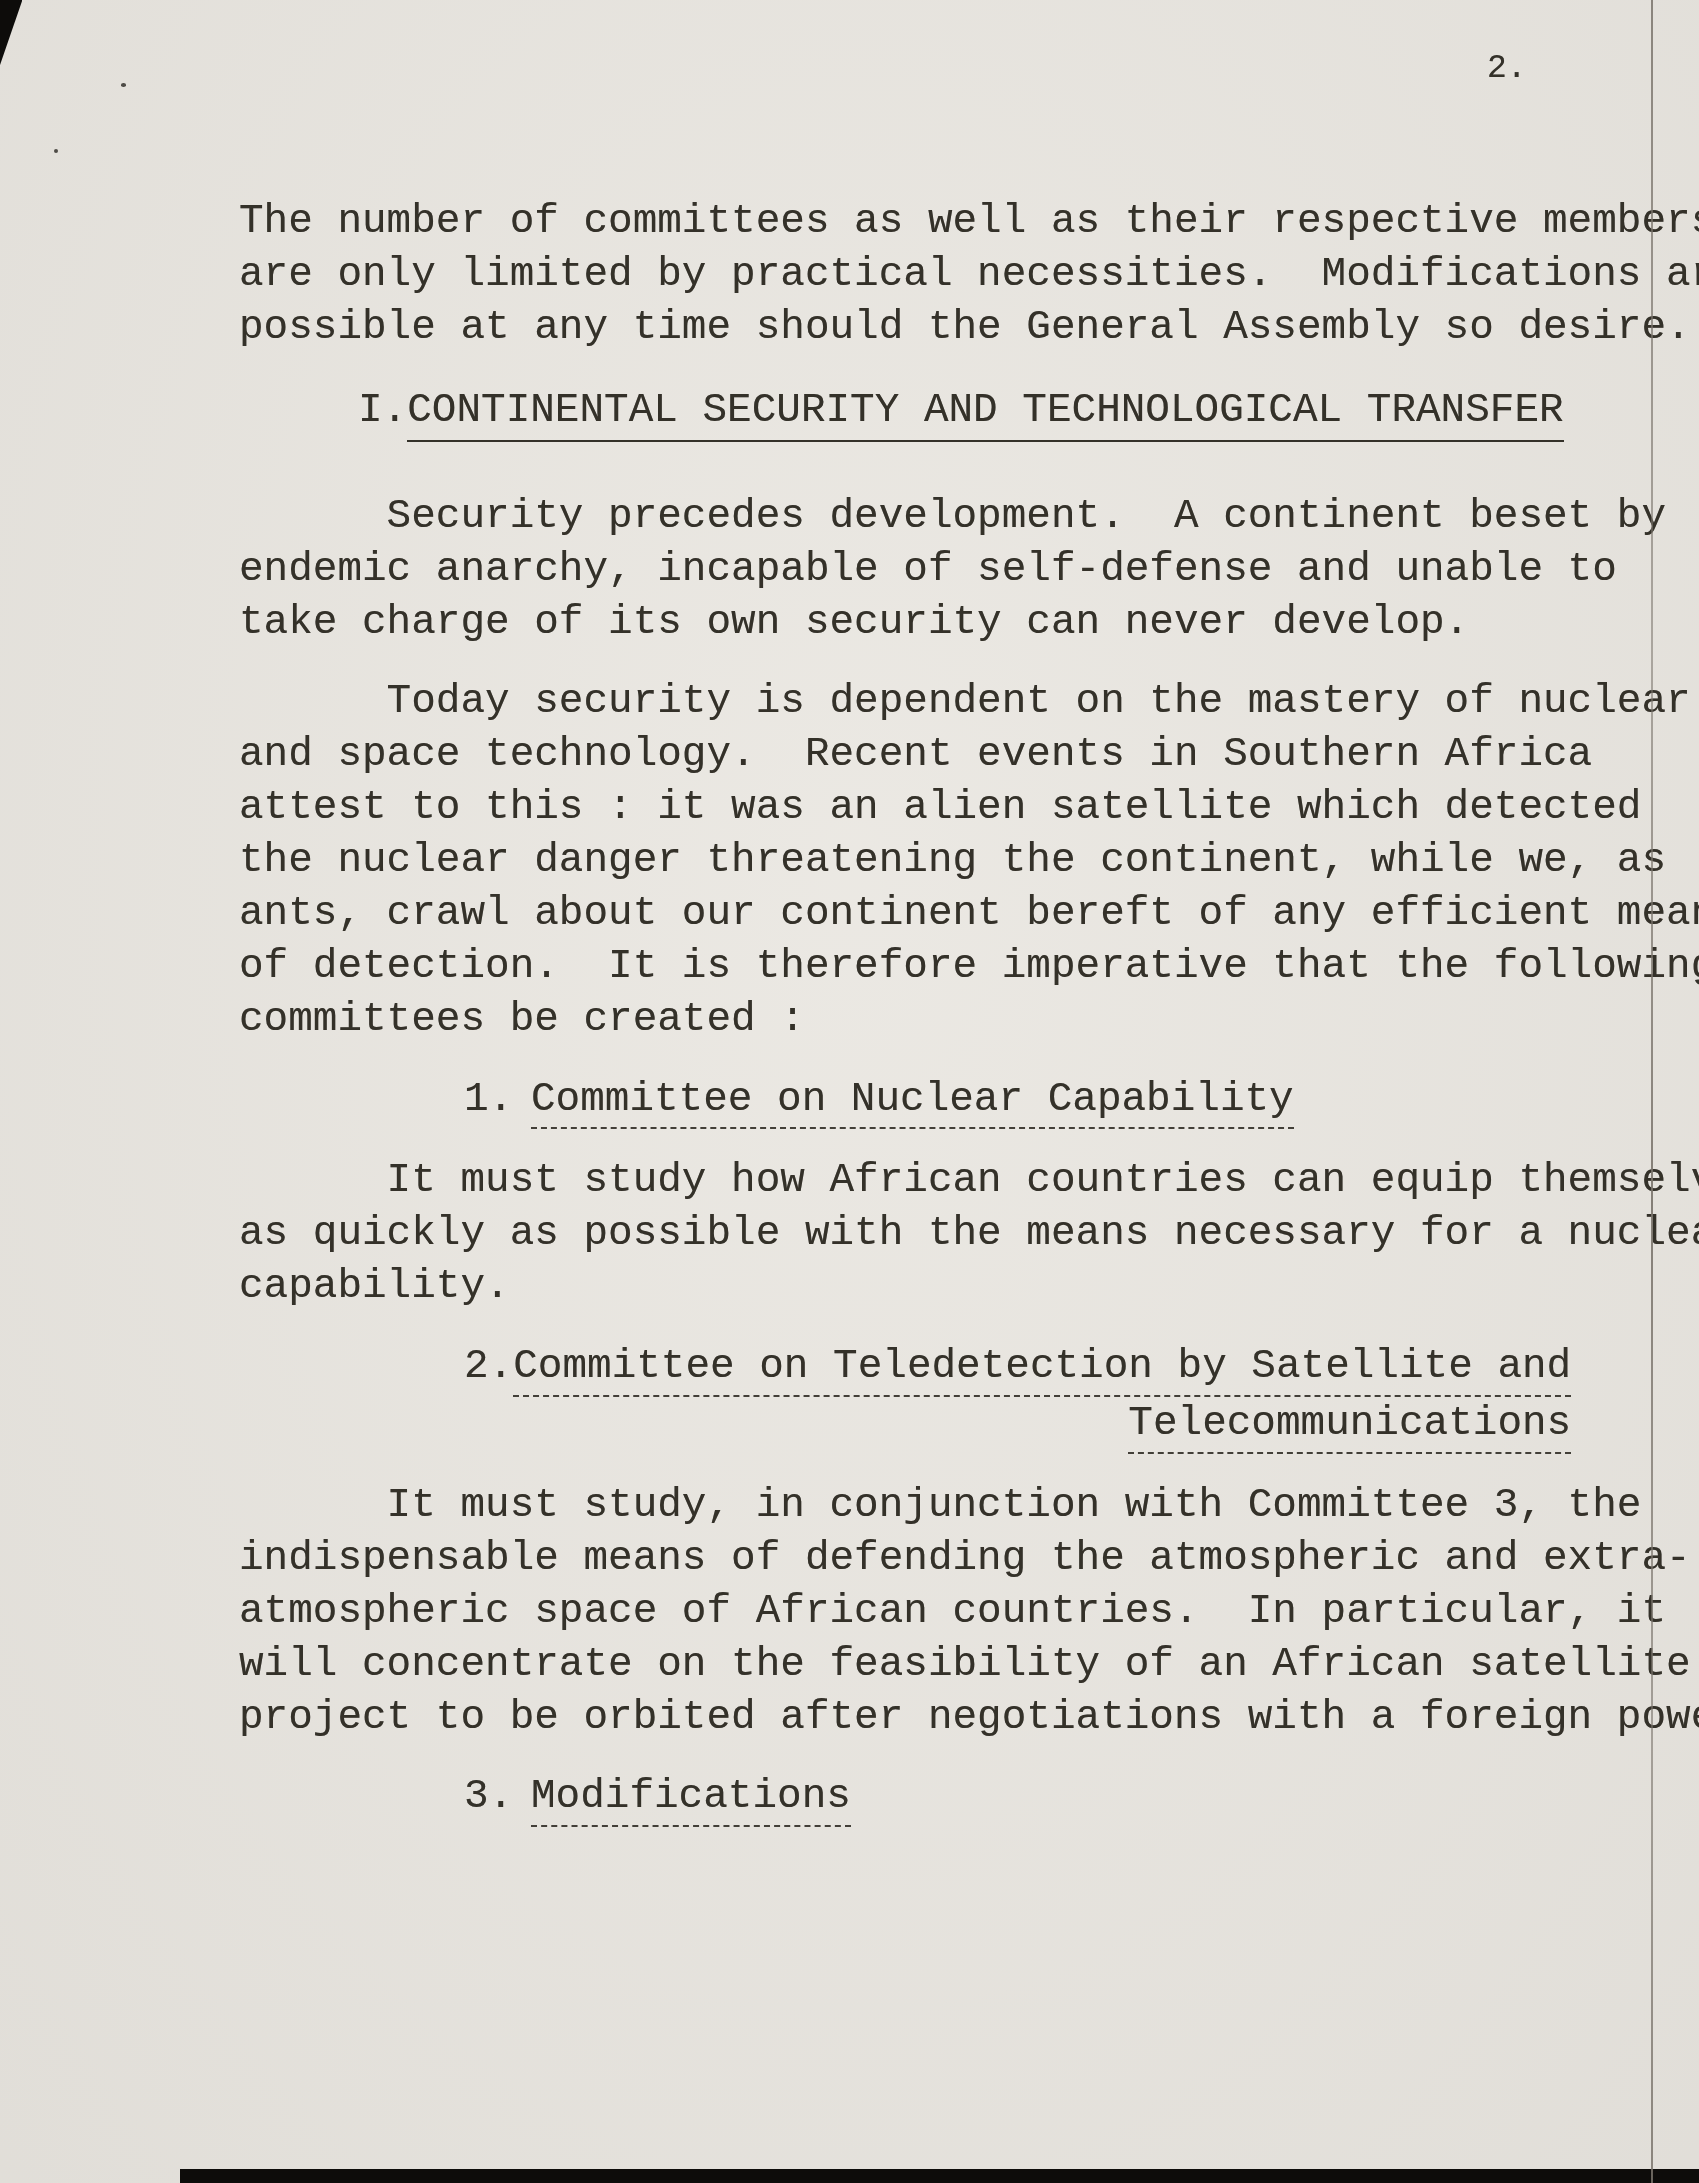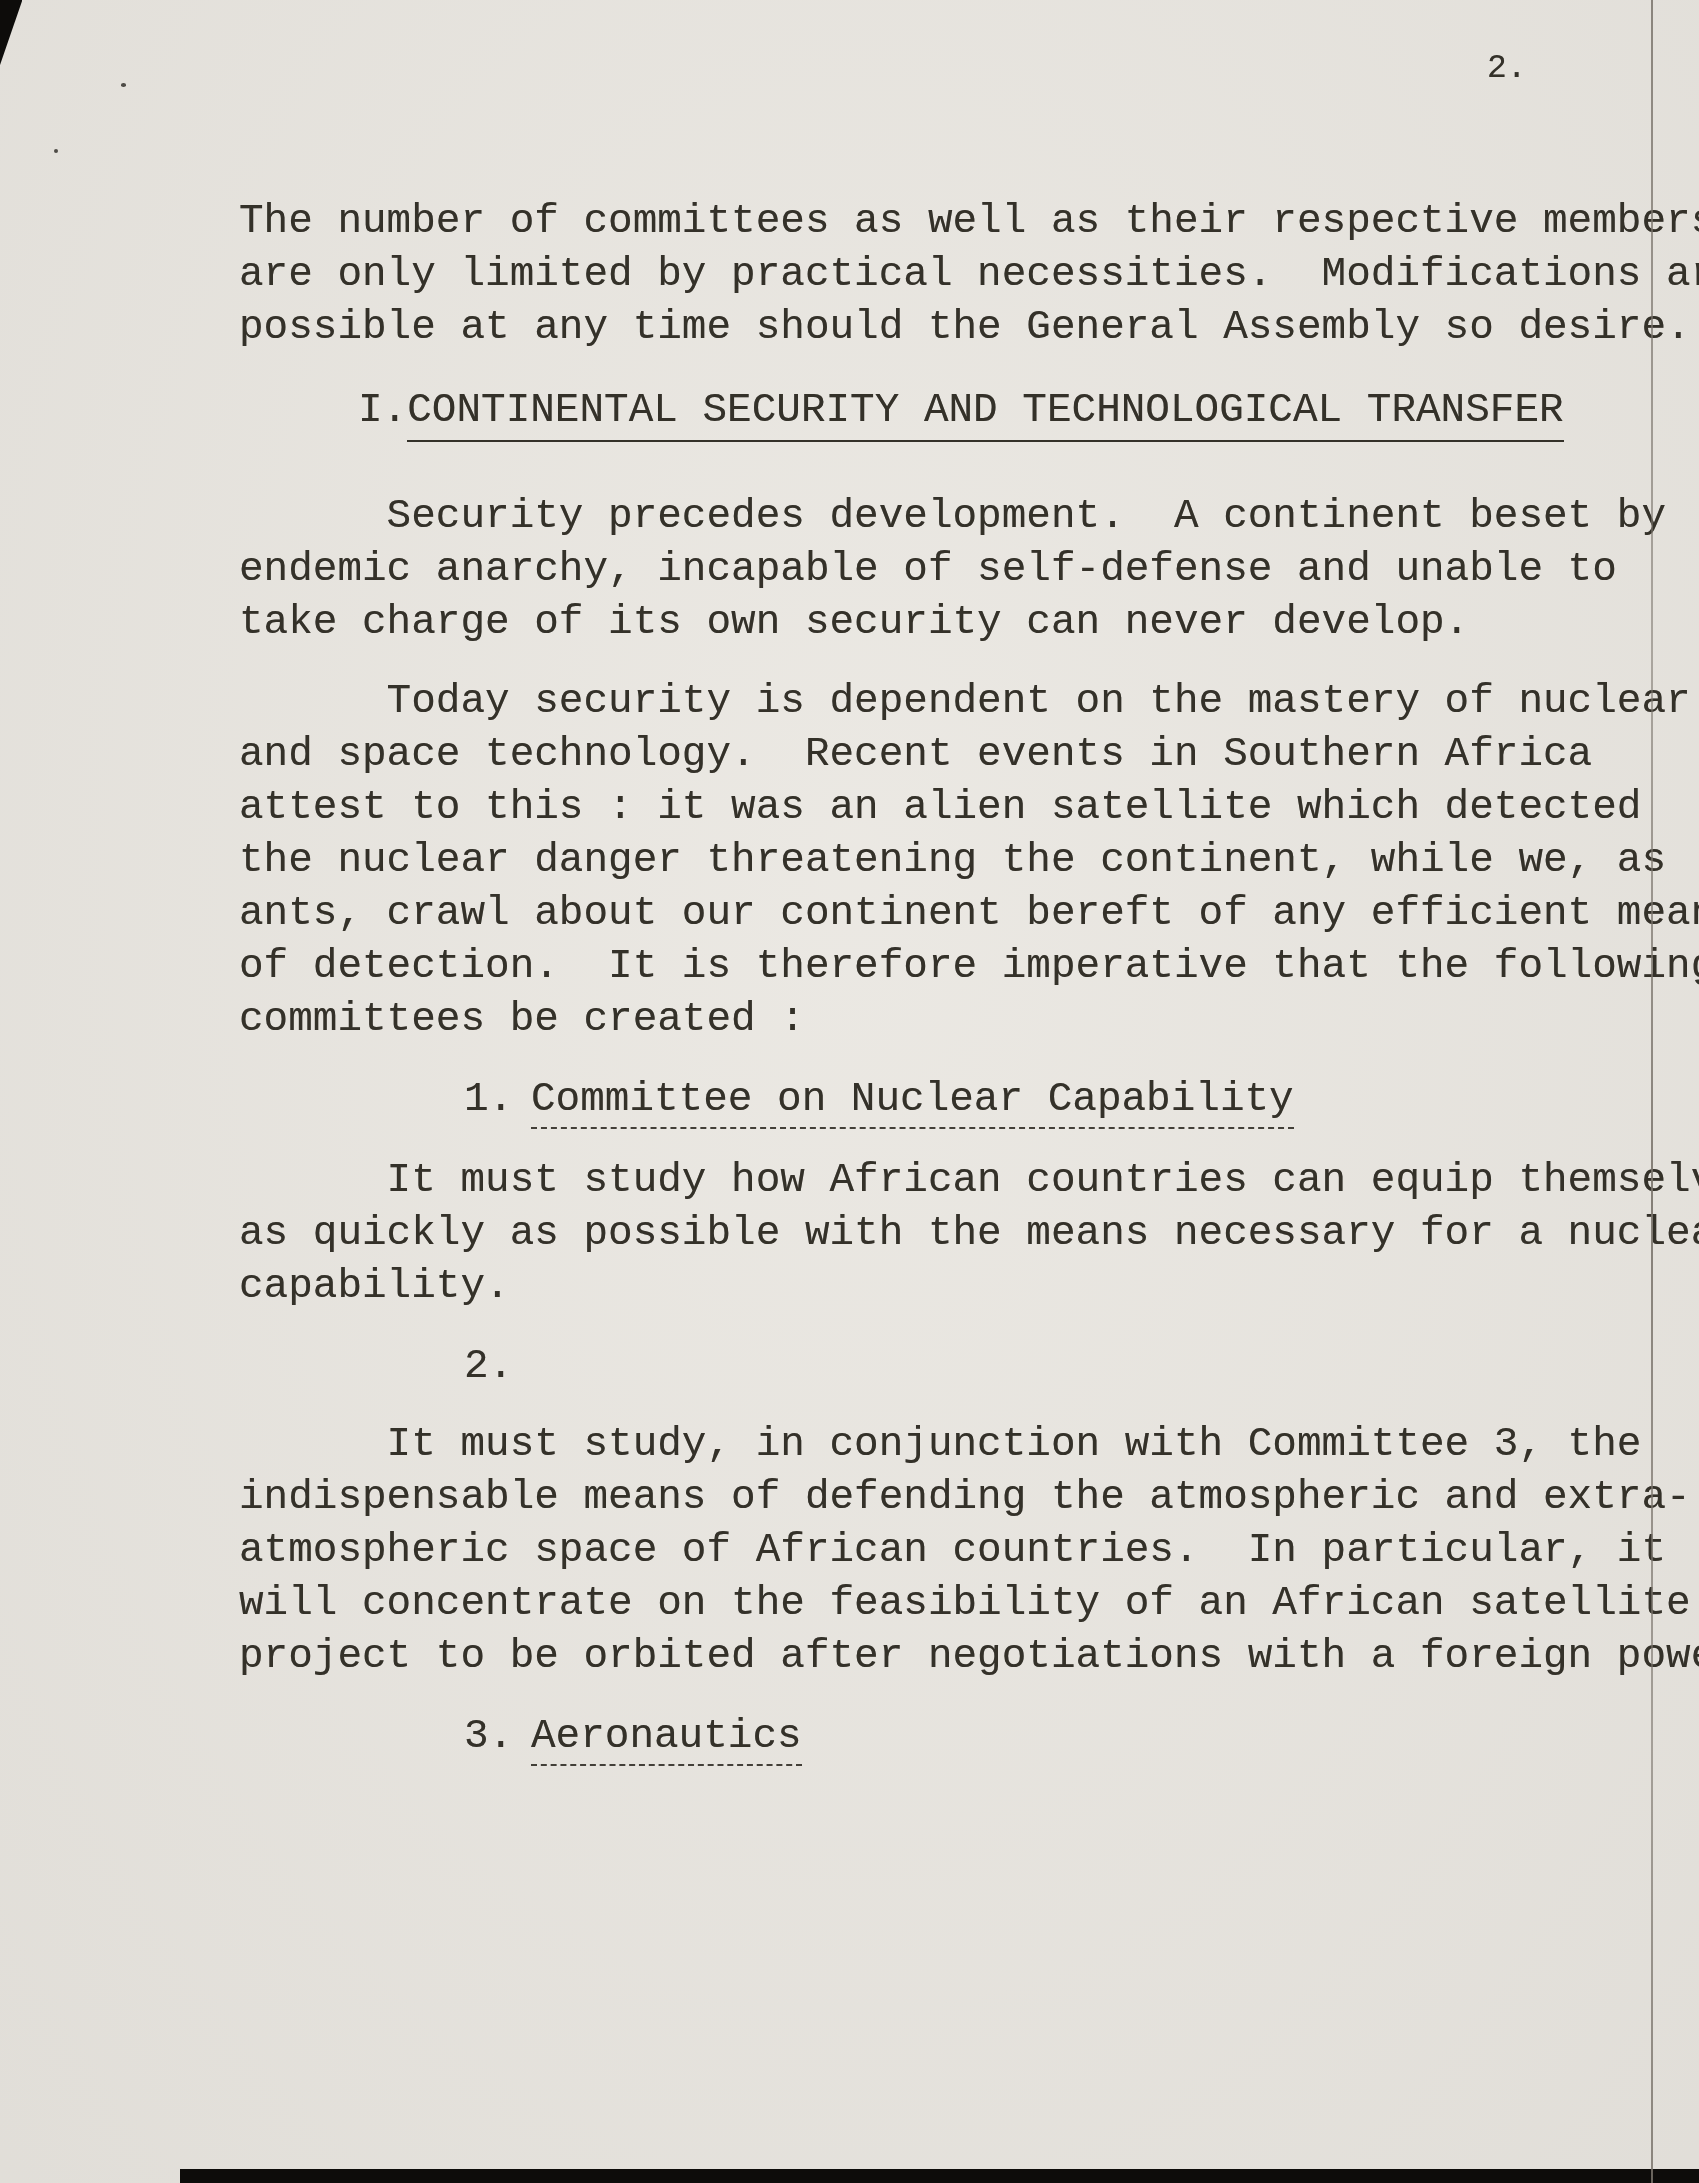--- a/index.html
+++ b/index.html
@@ -141,32 +141,36 @@
         <span class="title-line">Committee on Nuclear Capability</span>
       </span>
     </div>
 
     <div class="para">      It must study how African countries can equip themselves
 as quickly as possible with the means necessary for a nuclear
 capability.</div>
 
     <div class="committee-item">
       <span class="item-number">2.</span>
+      <span class="item-title">
+        <span class="title-line">Committee on Teledetection by Satellite and</span>
+        <span class="title-line">Telecommunications</span>
+      </span>
     </div>
 
     <div class="para">      It must study, in conjunction with Committee 3, the
 indispensable means of defending the atmospheric and extra-
 atmospheric space of African countries.  In particular, it
 will concentrate on the feasibility of an African satellite
 project to be orbited after negotiations with a foreign power.</div>
 
     <div class="committee-item">
       <span class="item-number">3.</span>
       <span class="item-title">
-        <span class="title-line">Aeronautics</span>
+        <span class="title-line">Modifications</span>
       </span>
     </div>
 
 
   </div>
 
   <div class="artifact-corner-tl"></div>
   <div class="artifact-bottom-bar"></div>
   <div class="artifact-right-line"></div>
   <div class="speck speck-1"></div>

